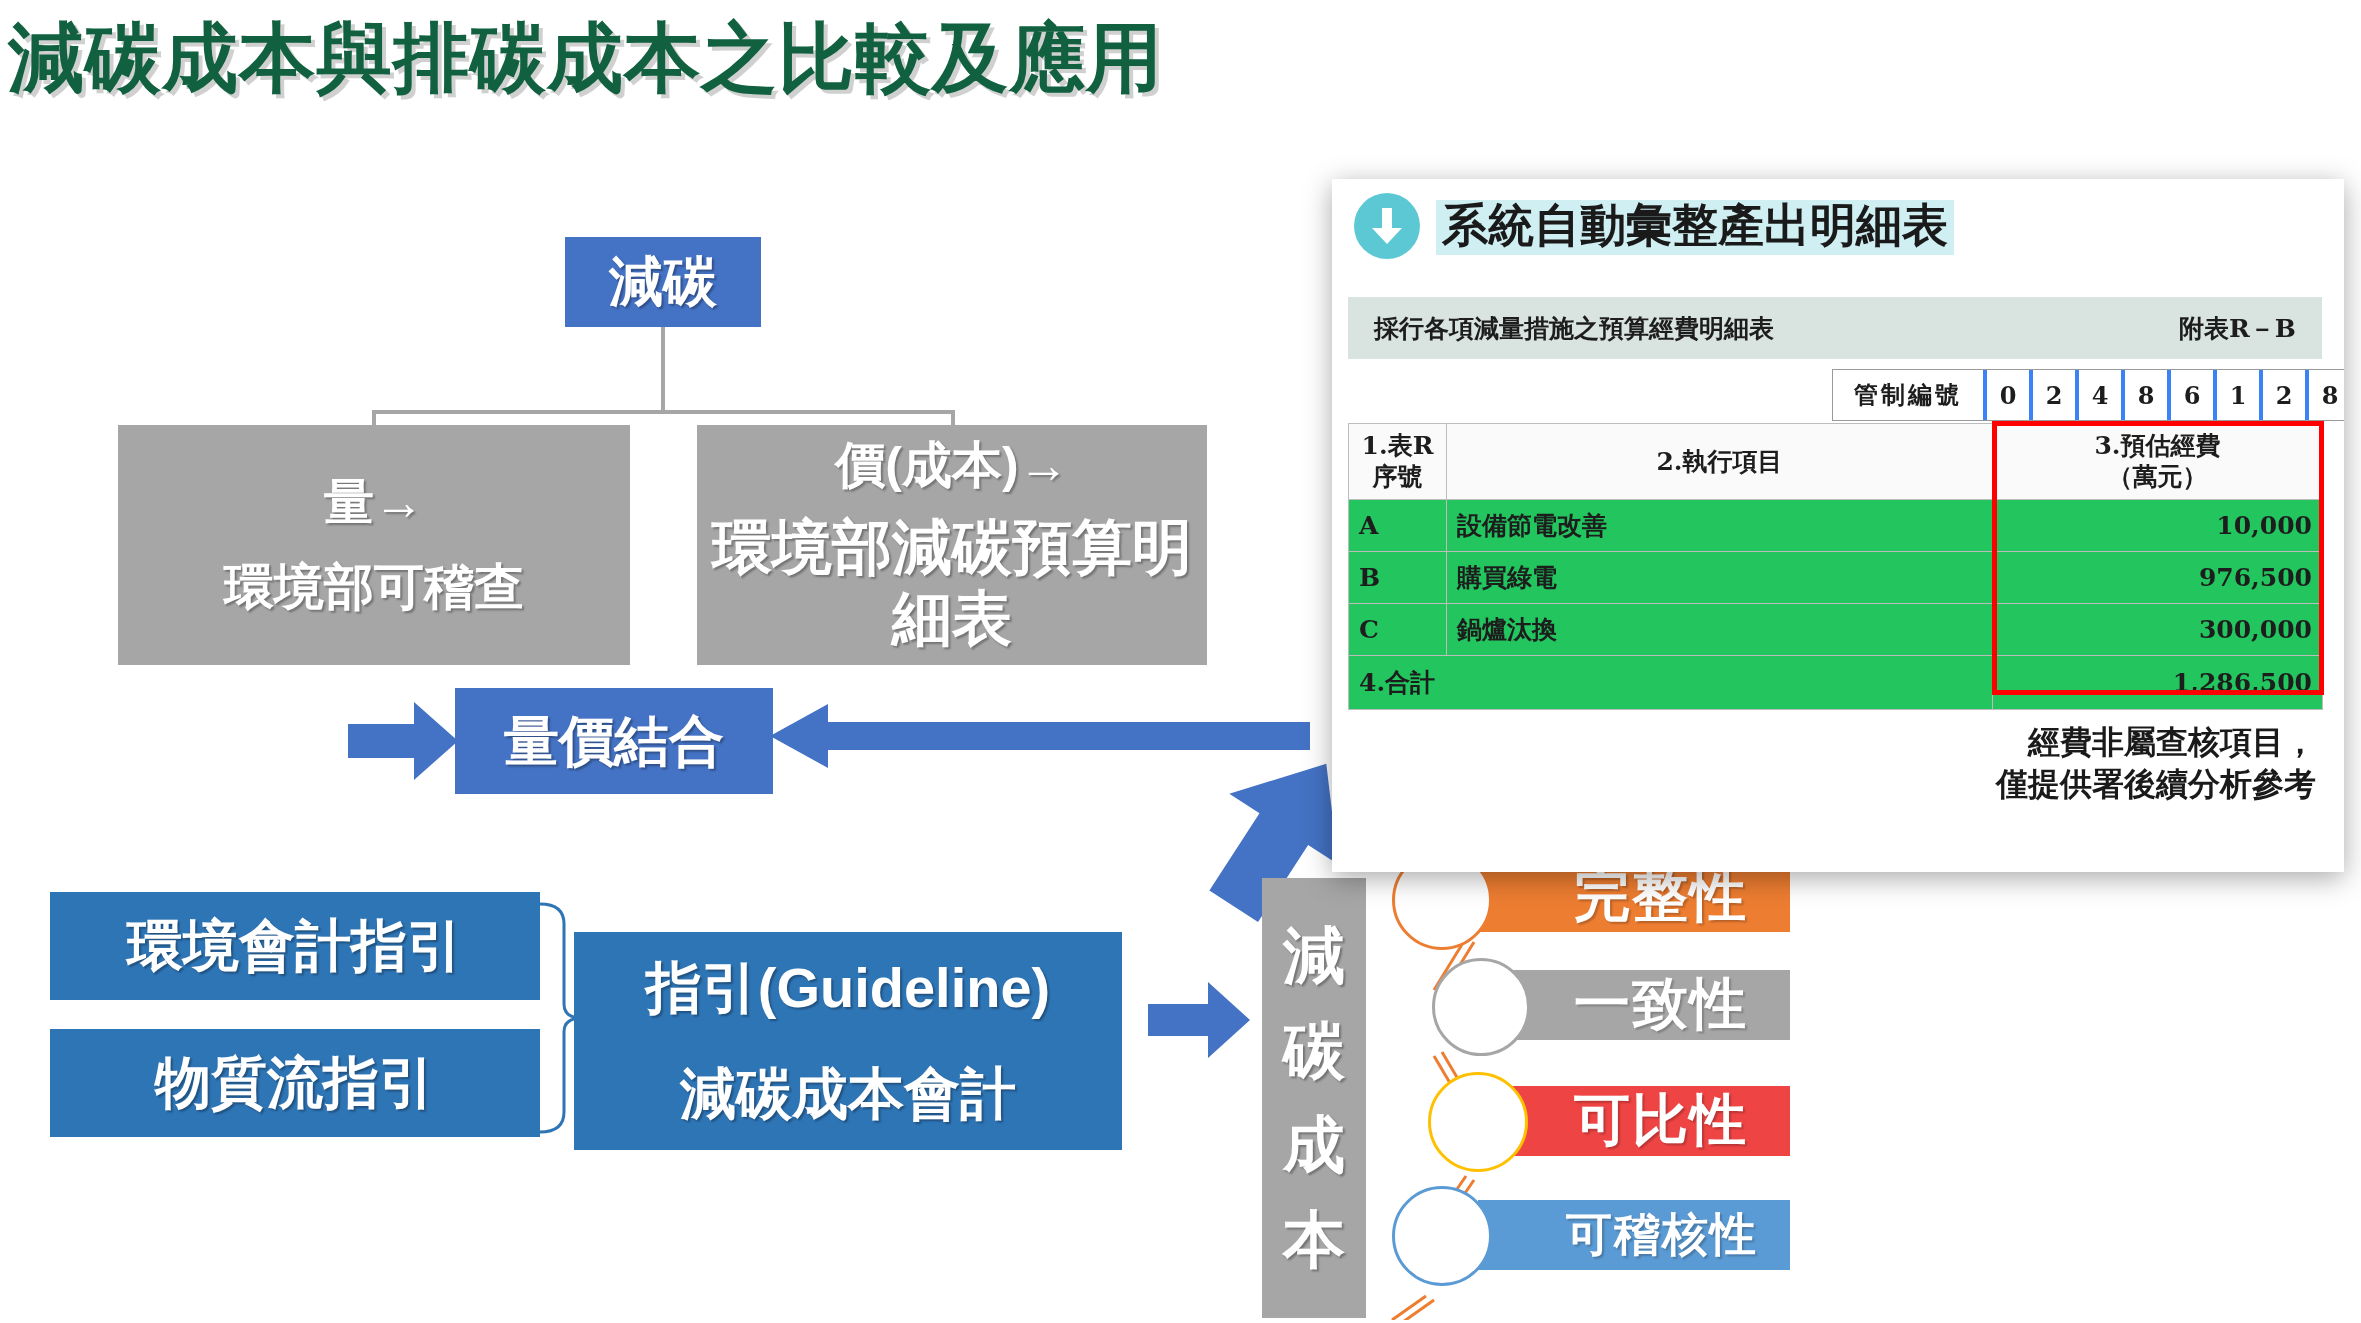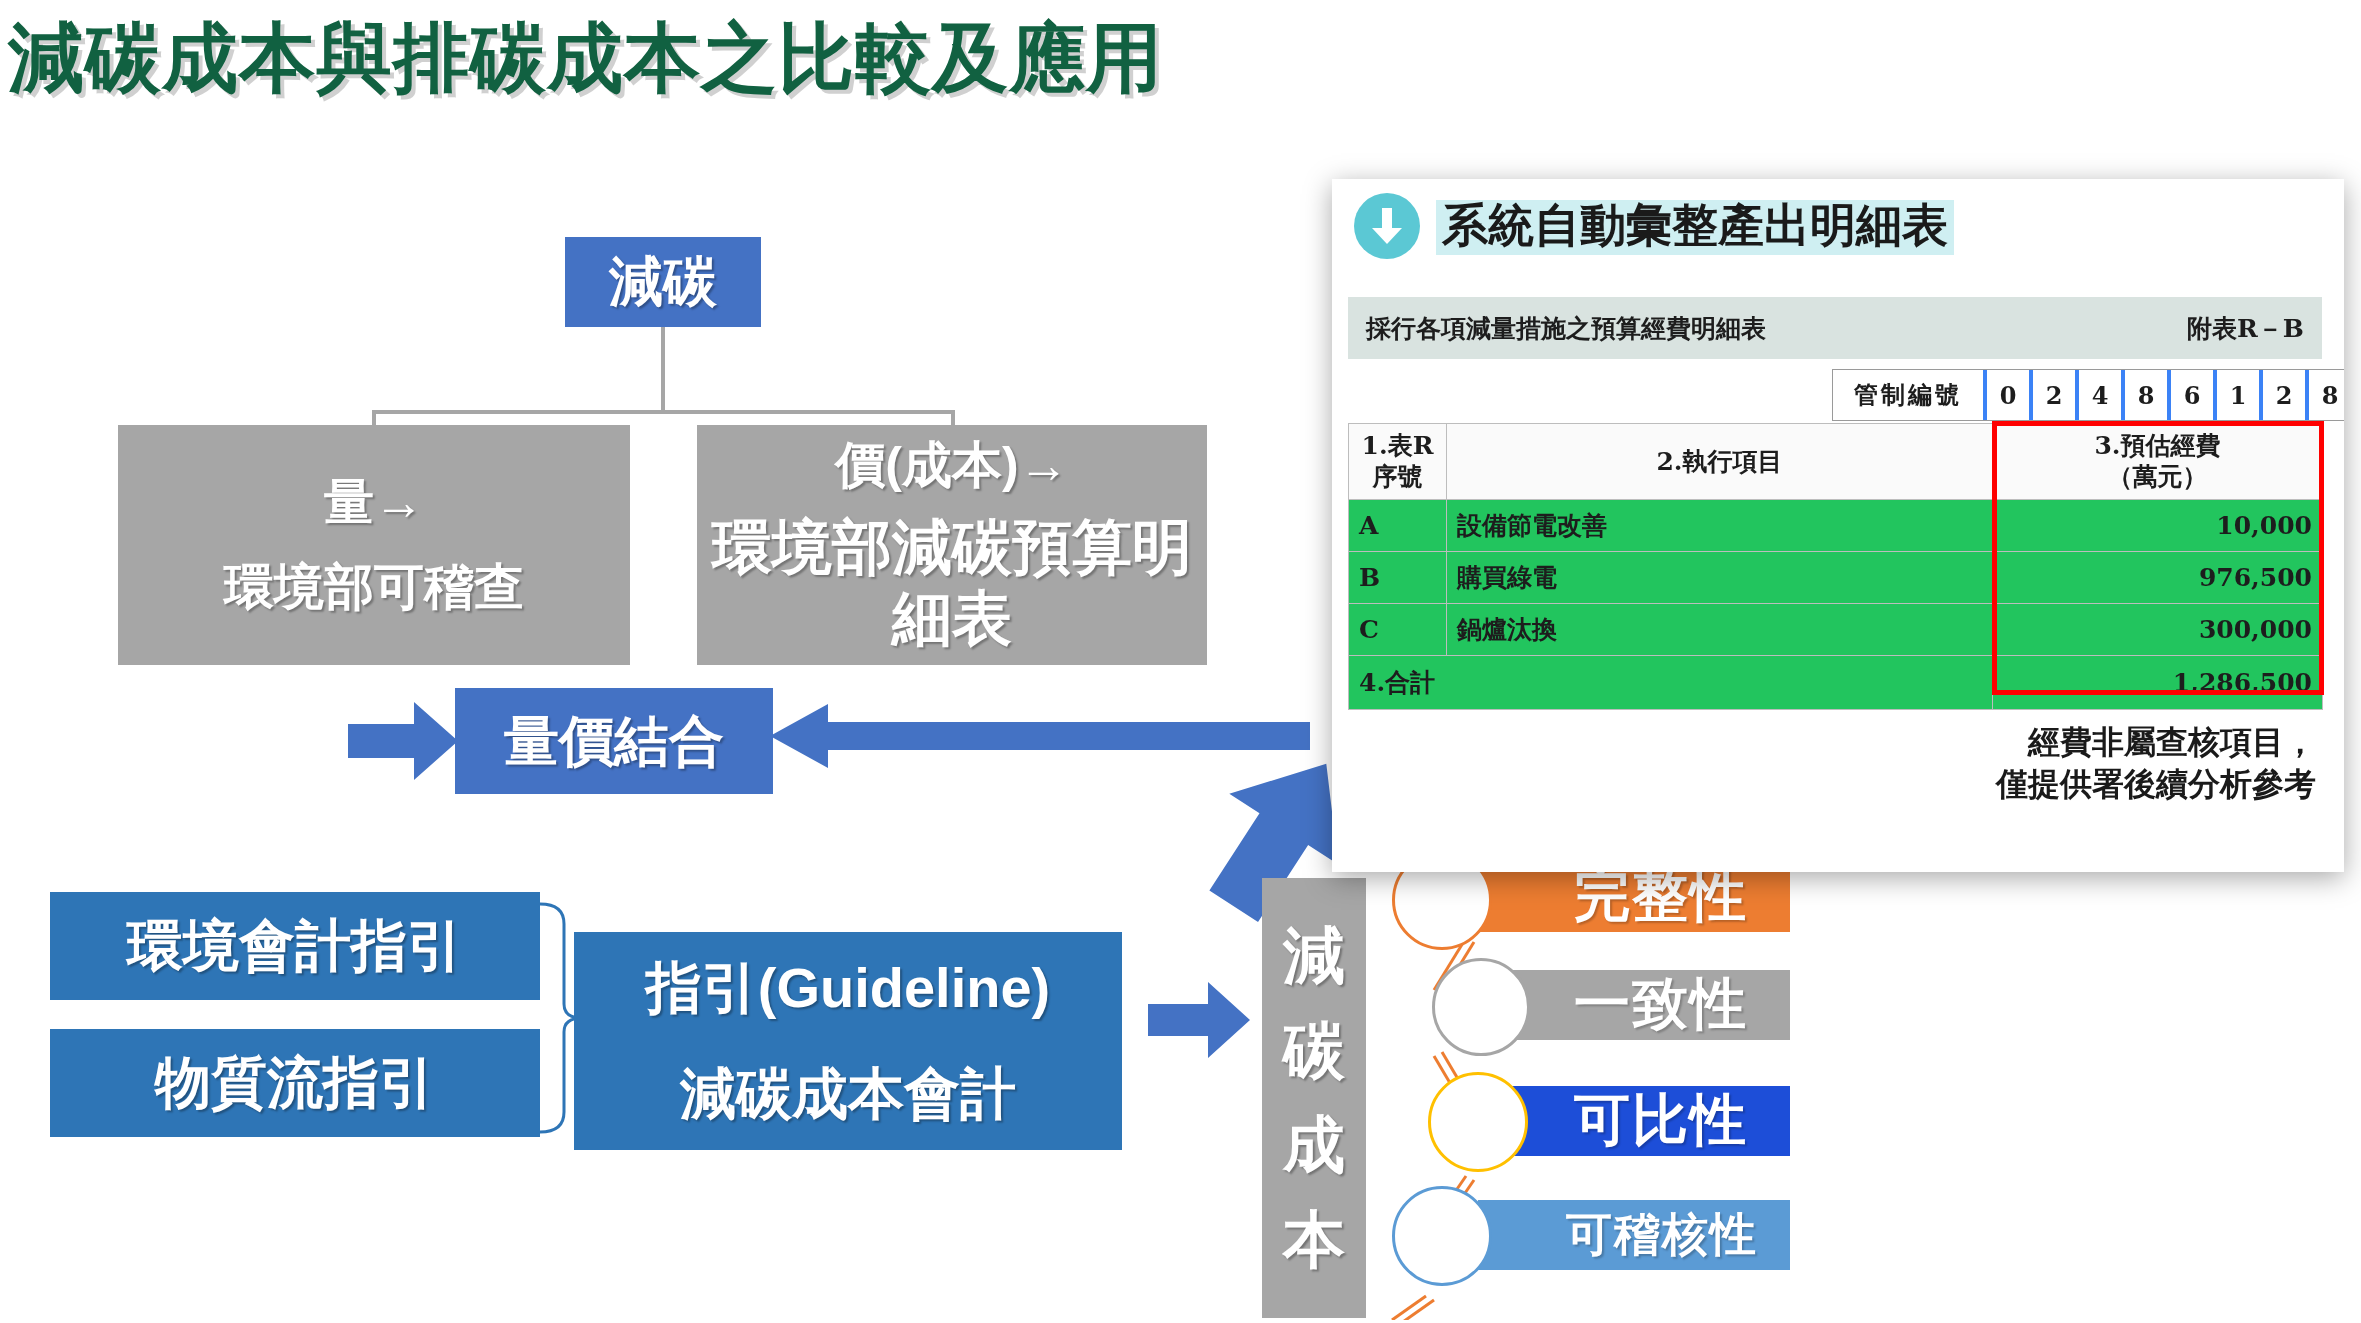--- a/index.html
+++ b/index.html
@@ -108,21 +108,21 @@
     background:linear-gradient(transparent 8%,#CFEFF2 8%,#CFEFF2 96%,transparent 96%);
     padding:0 6px;
     white-space:nowrap;
     font-family:"DejaVu Sans","Liberation Sans",sans-serif;
   }
   .doc-subbar{
     position:absolute;
     background:#D9E3E0;
     display:flex;align-items:center;justify-content:space-between;
     box-sizing:border-box;
-    padding:0 18px;
+    padding:0 26px;
     font-size:25px;font-weight:700;color:#1d1d1d;
     font-family:"DejaVu Serif","Liberation Serif",serif;
   }
   .ctrl-row{
     position:absolute;
     display:flex;
     border:1px solid #9a9a9a;
     border-right:none;
     box-sizing:border-box;
     background:#fff;
@@ -256,21 +256,21 @@
         <path d="M64 480 L30 504"></path>
     </g>
   </svg>
 
   <div class="chip" style="left:1478px; top:862px; width:312px; height:70px; background:#ED7D31;">
     <span>完整性</span>
   </div>
   <div class="chip" style="left:1478px; top:970px; width:312px; height:70px; background:#A6A6A6;">
     <span>一致性</span>
   </div>
-  <div class="chip" style="left:1478px; top:1086px; width:312px; height:70px; background:#1d4ed8;">
+  <div class="chip" style="left:1478px; top:1086px; width:312px; height:70px; background:#ef4444;">
     <span>可比性</span>
   </div>
   <div class="chip" style="left:1478px; top:1200px; width:312px; height:70px; background:#5B9BD5; padding-left:88px; font-size:46px;">
     <span>可稽核性</span>
   </div>
 
   <div class="bubble" style="left:1392px; top:850px; width:100px; height:100px; border:3px solid #ED7D31;"></div>
   <div class="bubble" style="left:1432px; top:958px; width:98px; height:98px; border:3px solid #A6A6A6;"></div>
   <div class="bubble" style="left:1428px; top:1072px; width:100px; height:100px; border:3px solid #FFC000;"></div>
   <div class="bubble" style="left:1392px; top:1186px; width:100px; height:100px; border:3px solid #5B9BD5;"></div>

